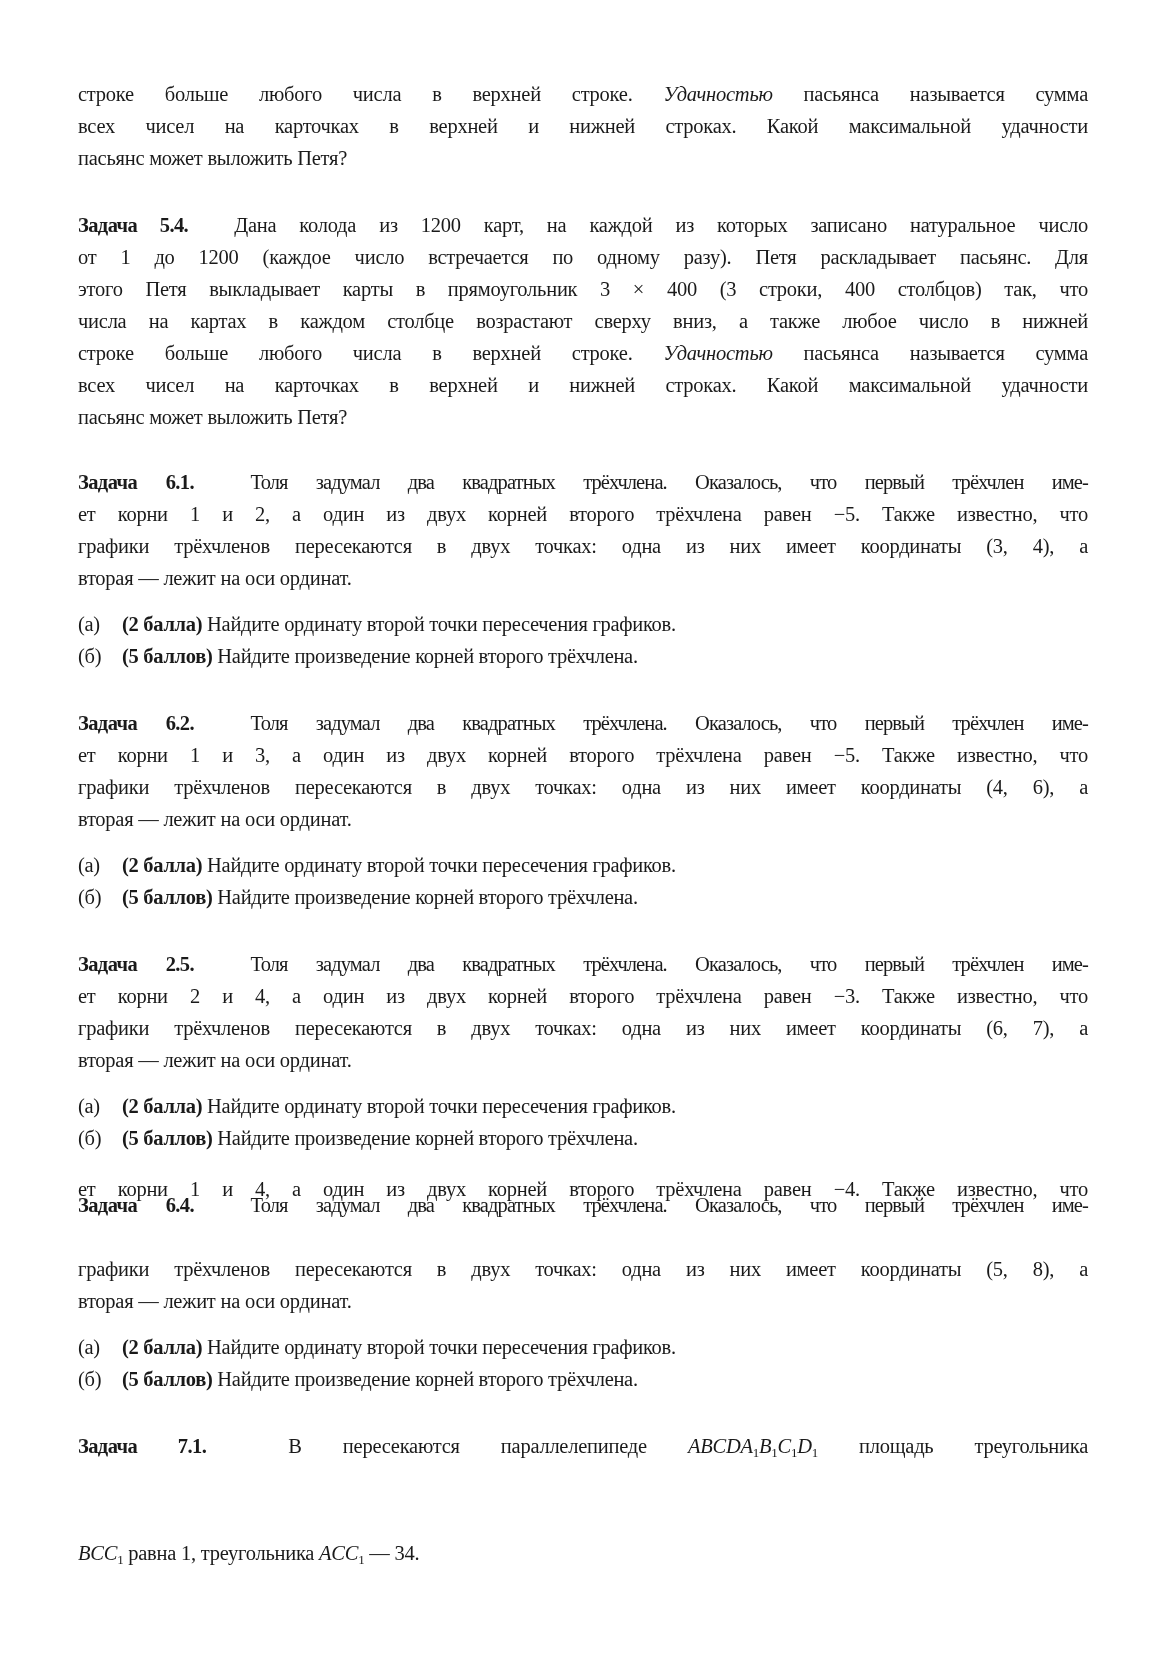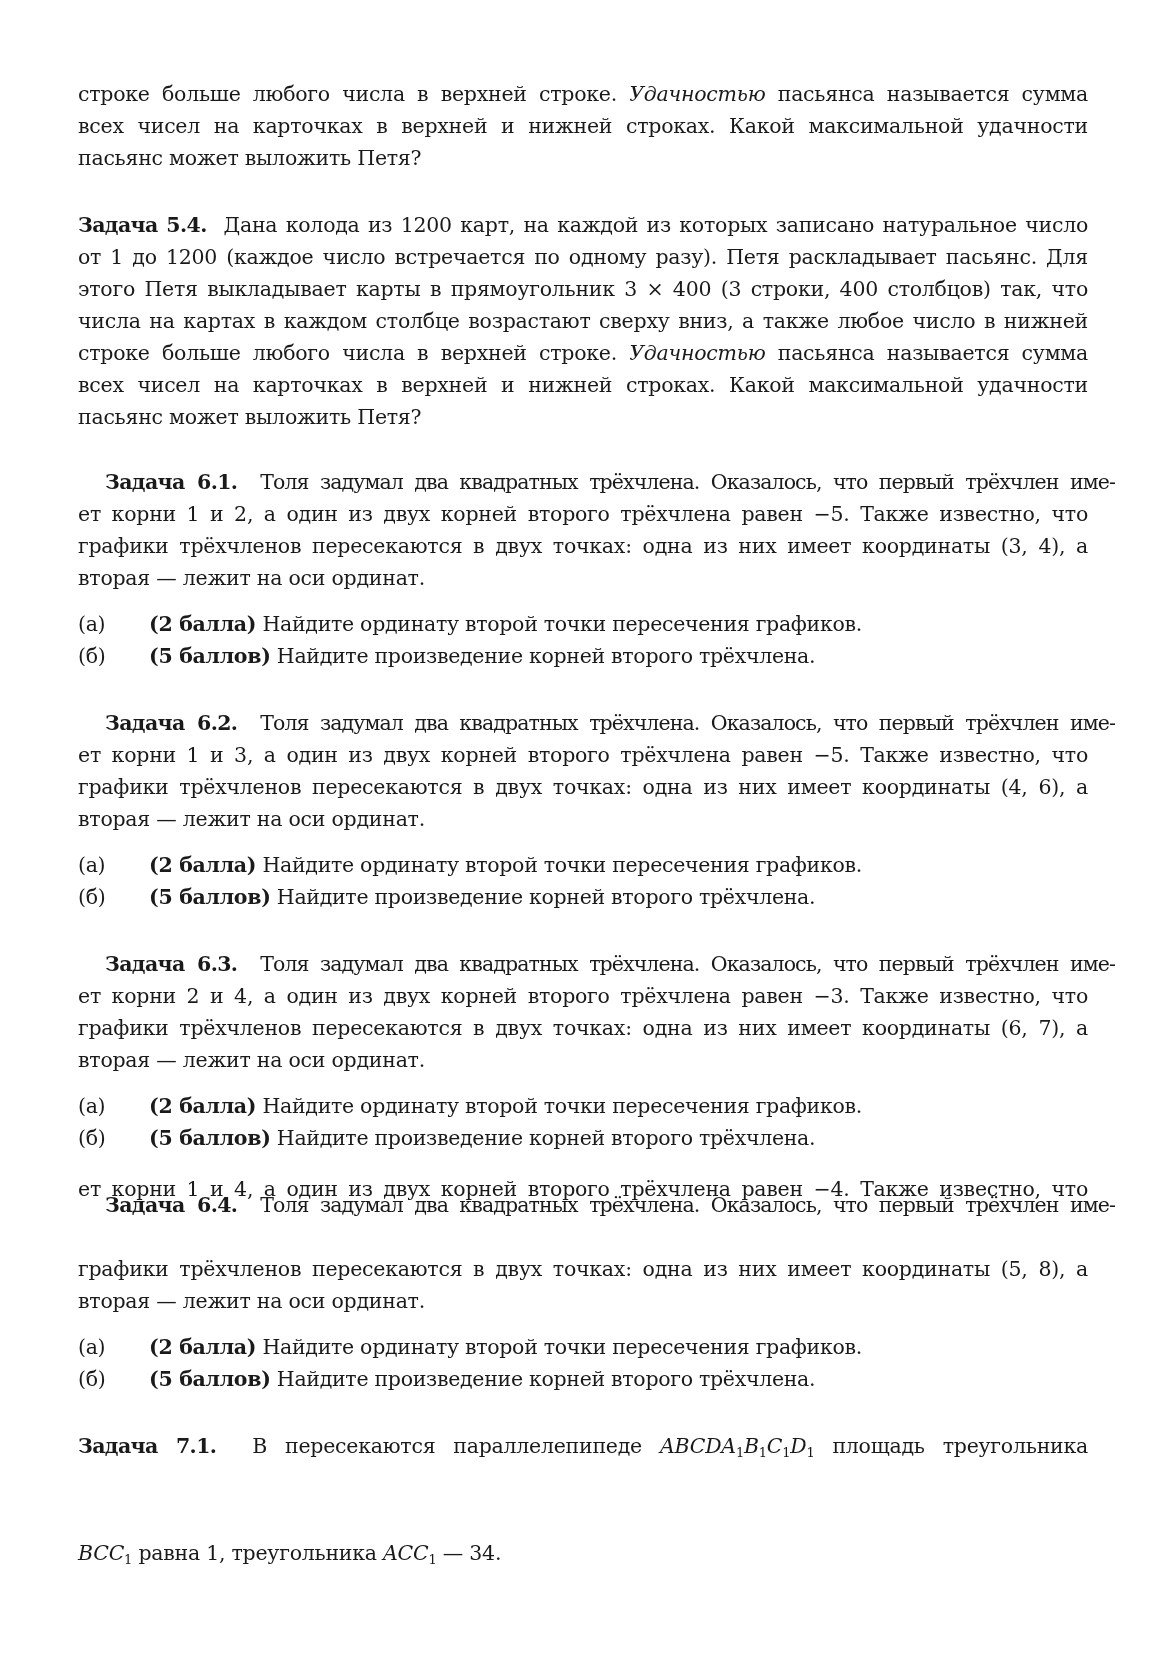--- a/index.html
+++ b/index.html
@@ -1,33 +1,33 @@
 <!DOCTYPE html>
 <html><head>
   <meta charset="utf-8">
   <style>
     html, body { margin: 0; padding: 0; background: #ffffff; }
     body {
       width: 1166px; height: 1654px; position: relative; overflow: hidden;
       font-family: "DejaVu Serif", "Liberation Serif", serif;
       color: #1a1a1a;
     }
-    .page { position: absolute; left: 0; top: 0; width: 964px; height: 1654px; background: #ffffff; }
+    .page { position: absolute; left: 0; top: 0; width: 964px; height: 1654px; background: #ffffff; font-family: Liberation Serif, serif; }
     .line {
       position: absolute; left: 78px; width: 1010px;
       font-size: 20.5px; line-height: 32px; white-space: nowrap;
       text-align: justify; text-align-last: justify;
       letter-spacing: -0.25px;
     }
     .line.last { text-align-last: left; }
-    .line.cond { letter-spacing: -0.9px; margin-left: 27px; }
+    .line.cond { letter-spacing: -0.9px; }
     b.head { font-weight: bold; letter-spacing: -0.6px; }
     .item { position: absolute; left: 78px; font-size: 20.5px; line-height: 32px; white-space: nowrap; letter-spacing: -0.3px; }
     .item .lbl { display: inline-block; width: 44px; }
-    .item b { font-weight: bold; margin-left: 27px; }
+    .item b { font-weight: bold; }
     i.em { font-style: italic; }
     i.m { font-style: italic; }
     sub { font-size: 13px; vertical-align: -4px; line-height: 0; font-style: normal; }
   </style>
 </head>
 <body>
 
 <div class="page">
 
   <section>
@@ -58,21 +58,21 @@
   <section>
     <div class="line cond" style="top:707px"><b class="head">Задача 6.2.</b>&nbsp; <span>Толя задумал два квадратных трёхчлена. Оказалось, что первый трёхчлен име-</span></div>
     <div class="line" style="top:739px">ет корни 1 и 3, а один из двух корней второго трёхчлена равен −5. Также известно, что</div>
     <div class="line" style="top:771px">графики трёхчленов пересекаются в двух точках: одна из них имеет координаты (4, 6), а</div>
     <div class="line last" style="top:803px">вторая — лежит на оси ординат.</div>
     <div class="item" style="top:849px"><span class="lbl">(а)</span><b>(2 балла)</b> <span>Найдите ординату второй точки пересечения графиков.</span></div>
     <div class="item" style="top:881px"><span class="lbl">(б)</span><b>(5 баллов)</b> <span>Найдите произведение корней второго трёхчлена.</span></div>
   </section>
 
   <section>
-    <div class="line cond" style="top:948px"><b class="head">Задача 6.3.</b>&nbsp; <span>Толя задумал два квадратных трёхчлена. Оказалось, что первый трёхчлен име-</span></div>
+    <div class="line cond" style="top:948px"><b class="head">Задача 2.5.</b>&nbsp; <span>Толя задумал два квадратных трёхчлена. Оказалось, что первый трёхчлен име-</span></div>
     <div class="line" style="top:980px">ет корни 2 и 4, а один из двух корней второго трёхчлена равен −3. Также известно, что</div>
     <div class="line" style="top:1012px">графики трёхчленов пересекаются в двух точках: одна из них имеет координаты (6, 7), а</div>
     <div class="line last" style="top:1044px">вторая — лежит на оси ординат.</div>
     <div class="item" style="top:1090px"><span class="lbl">(а)</span><b>(2 балла)</b> <span>Найдите ординату второй точки пересечения графиков.</span></div>
     <div class="item" style="top:1122px"><span class="lbl">(б)</span><b>(5 баллов)</b> <span>Найдите произведение корней второго трёхчлена.</span></div>
   </section>
 
   <section>
     <div class="line cond" style="top:1189px"><b class="head">Задача 6.4.</b>&nbsp; <span>Толя задумал два квадратных трёхчлена. Оказалось, что первый трёхчлен име-</span></div>
     <div class="line" style="top:1173px">ет корни 1 и 4, а один из двух корней второго трёхчлена равен −4. Также известно, что</div>

